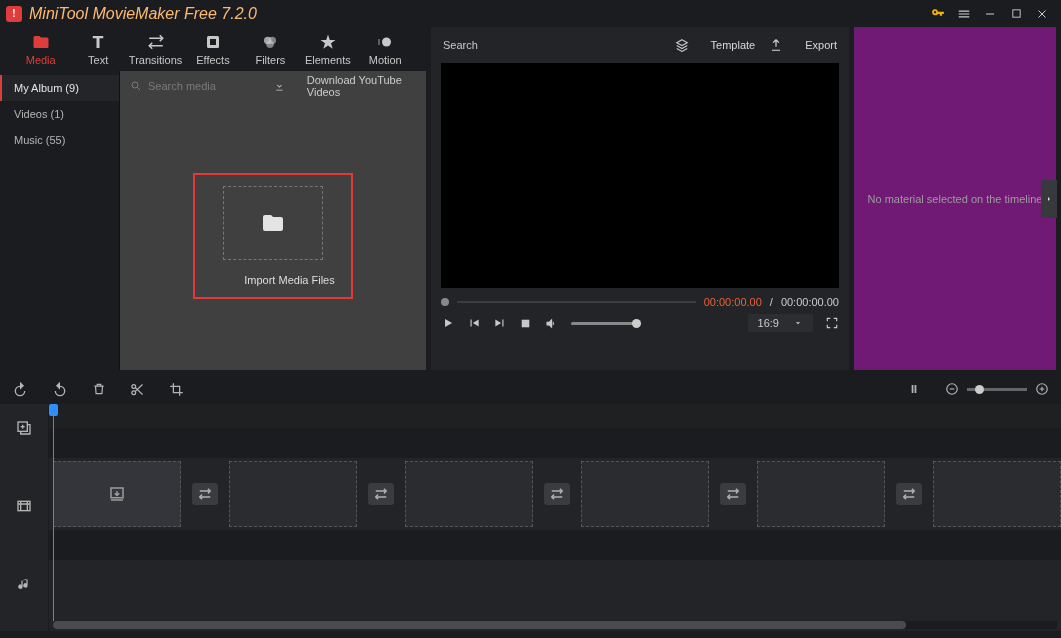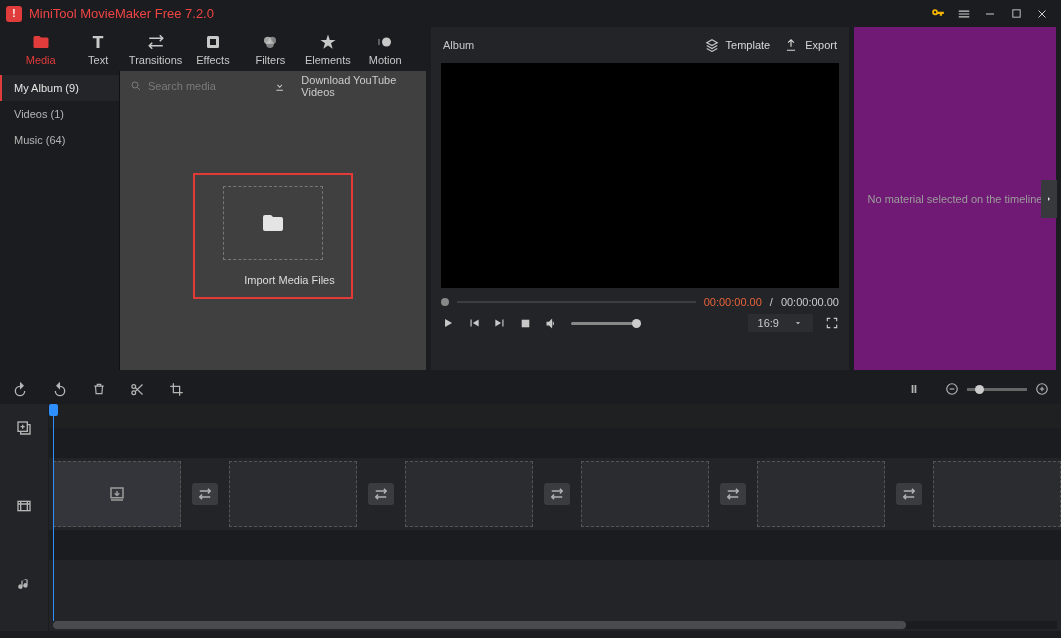--- a/index.html
+++ b/index.html
@@ -1,20 +1,20 @@
 <!DOCTYPE html>
 <html><head>
 <meta charset="utf-8">
 <style>
   * { box-sizing: border-box; margin: 0; padding: 0; font-family: -apple-system, BlinkMacSystemFont, "Segoe UI", Arial, sans-serif; }
   body { width: 1061px; height: 638px; background: #1b1c1f; color: #c8c8c8; font-size: 11px; overflow: hidden; }
 
   .titlebar { height: 27px; background: #1b1c1f; display: flex; align-items: center; padding: 0 6px; }
   .titlebar .logo { width: 16px; height: 16px; background: #e03c3c; border-radius: 3px; display:flex; align-items:center; justify-content:center; color:#fff; font-size:10px; font-weight:bold;}
-  .titlebar .title { margin-left: 7px; font-size: 13px; color:#ef4444;}
+  .titlebar .title { margin-left: 7px; font-size: 16px; color:#fdba74;font-style:italic;}
   .tb-spacer { flex: 1; }
   .tb-btn { width: 26px; height: 27px; display:flex; align-items:center; justify-content:center; color:#ccc; }
   .tb-btn.key svg { color:#f2b200; }
 
   
   .main-row { height: 347px; display:flex; gap:5px; padding: 0 5px 4px 0; }
 
   
   .left-col { width: 426px; display:flex; flex-direction:column; }
 
@@ -26,33 +26,33 @@
 
   .library { flex:1; display:flex; background:#1b1c1f; }
   .lib-side { width:120px; border-right:1px solid #111; padding-top:4px;}
   .lib-side-item { padding:7px 12px; color:#b5b5b5; border-left:2px solid transparent; }
   .lib-side-item.active { border-left:2px solid #e03c3c; background:#242528; color:#e6e6e6;}
   .lib-main { flex:1; background:#404040; display:flex; flex-direction:column; }
   .lib-top { height:30px; display:flex; align-items:center; padding:0 10px; gap:6px; }
   .search-wrap { display:flex; align-items:center; gap:6px; color:#7a7a7a; }
   .search-input { background:transparent; border:none; outline:none; color:#ccc; font-size:11px; width:120px;}
   .search-input::placeholder { color:#7a7a7a; }
-  .dl-yt { margin-left:auto; display:flex; align-items:center; gap:16px; color:#ccc; }
+  .dl-yt { margin-left:auto; display:flex; align-items:center; gap:22px; color:#ccc; }
 
   .import-area { flex:1; display:flex; align-items:center; justify-content:center; }
   .import-box { width:160px; height:126px; border:2px solid #e43939; display:flex; flex-direction:column; align-items:center; justify-content:center; }
   .import-dashed { width:100px; height:74px; border:1px dashed #777; display:flex; align-items:center; justify-content:center; }
   .import-text { margin-top:14px; font-size:11px; color:#ddd;padding-left:33px;}
 
   
   .player-col { width: 418px; background:#232427; display:flex; flex-direction:column; padding:0 0 2px 0;}
   .player-head { height:36px; display:flex; align-items:center; padding:0 12px; }
   .player-head .label { color:#c8c8c8; }
   .ph-spacer{flex:1;}
-  .ph-btn { display:flex; align-items:center; gap:7px; color:#d8d8d8; margin-left:14px;}
+  .ph-btn { display:flex; align-items:center; gap:22px; color:#d8d8d8; margin-left:14px;}
   .video-area { margin:0 10px; height:225px; background:#000; }
   .progress-row { margin:8px 10px 0; display:flex; align-items:center; gap:8px;}
   .progress-dot{width:8px;height:8px;border-radius:50%;background:#888;}
   .progress-line{flex:1;height:2px;background:#3c3d40;}
   .time-cur{color:#e8633a;}
   .time-sep,.time-tot{color:#ccc;}
   .controls-row{ margin:6px 10px 0; display:flex; align-items:center; gap:12px; color:#c8c8c8;}
   .controls-row .spacer{flex:1;}
   .vol-line{width:70px;height:3px;background:#888;border-radius:2px;position:relative;}
   .vol-knob{position:absolute;right:0;top:-3px;width:9px;height:9px;border-radius:50%;background:#ccc;}
@@ -172,21 +172,21 @@
             <path d="M4 8v8" stroke="currentColor" stroke-width="2" opacity=".5"></path>
           </svg>
         <span class="tool-label">Motion</span>
       </div>
     </div>
 
     <div class="library">
       <div class="lib-side">
         <div class="lib-side-item active">My Album (9)</div>
         <div class="lib-side-item">Videos (1)</div>
-        <div class="lib-side-item">Music (64)</div>
+        <div class="lib-side-item">Music (55)</div>
       </div>
       <div class="lib-main">
         <div class="lib-top">
           <div class="search-wrap">
             <span>
               <svg width="12" height="12" viewBox="0 0 24 24" fill="none" stroke="currentColor" stroke-width="2">
                   <circle cx="10" cy="10" r="6"></circle>
                   <path d="M20 20l-5-5"></path>
                 </svg>
             </span>
@@ -210,21 +210,21 @@
             </div>
             <div class="import-text">Import Media Files</div>
           </div>
         </div>
       </div>
     </div>
   </div>
 
   <div class="player-col">
     <div class="player-head">
-      <span class="label">Album</span>
+      <span class="label">Search</span>
       <div class="ph-spacer"></div>
       <div class="ph-btn">
         <svg width="14" height="14" viewBox="0 0 24 24" fill="none" stroke="currentColor" stroke-width="2">
             <path d="M12 3l9 5-9 5-9-5 9-5zM3 13l9 5 9-5M3 18l9 5 9-5" opacity=".9"></path>
           </svg>
         <span>Template</span>
       </div>
       <div class="ph-btn">
         <svg width="14" height="14" viewBox="0 0 24 24" fill="none" stroke="currentColor" stroke-width="2">
             <path d="M12 3v12M7 8l5-5 5 5M5 21h14"></path>

